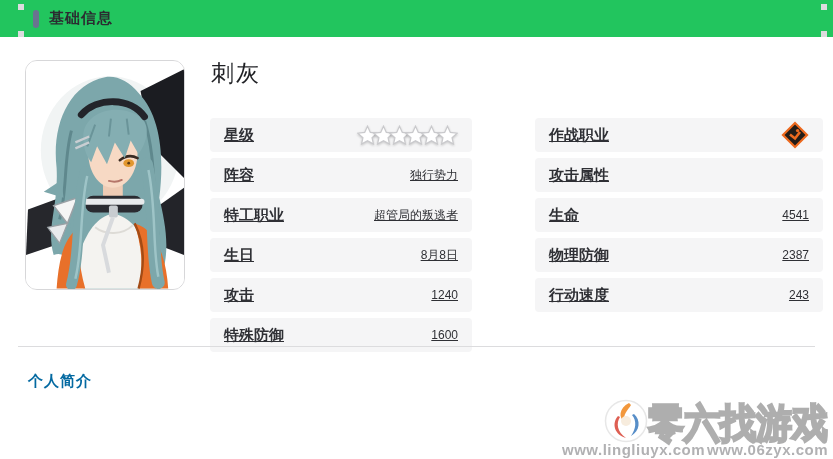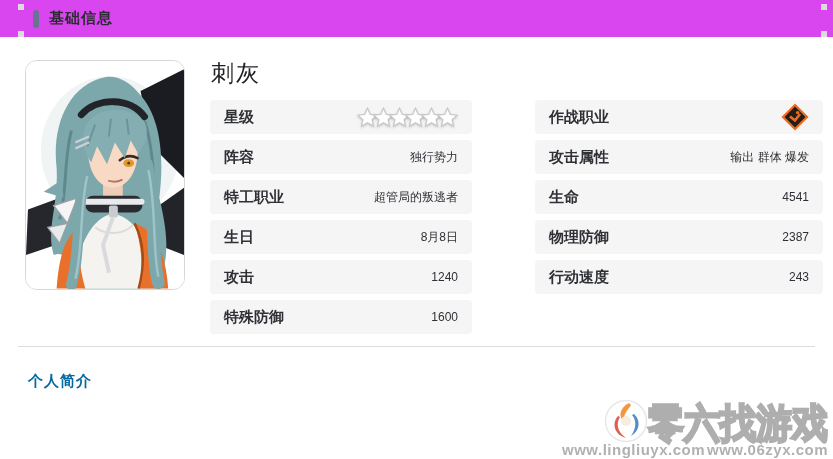--- a/index.html
+++ b/index.html
@@ -5,41 +5,41 @@
   * { margin:0; padding:0; box-sizing:border-box; }
   html,body { background:#fff; }
   #app {
     position:relative; width:833px; height:459px; overflow:hidden;
     background:#ffffff; font-family:"Liberation Sans","DejaVu Sans",sans-serif;
     color:#2f3035;
   }
   
   .hdr {
     position:absolute; left:0; top:0; width:833px; height:37px;
-    background:#d946ef; display:flex; align-items:center;
+    background:#22c55e; display:flex; align-items:center;
   }
   .hdr-accent {
     width:6px; height:18px; border-radius:3px; background:#6a7390;
     margin-left:33px;
   }
   .hdr-title { font-size:15px; font-weight:bold; color:#2b2c31; margin-left:10px; letter-spacing:1px; }
   .wm-dot { position:absolute; width:6px; height:6px; background:#dcdcde; }
   
   .portrait {
     position:absolute; left:25px; top:60px; width:160px; height:230px;
     border:1px solid #d7d7d9; border-radius:12px; background:#fff; overflow:hidden;
   }
   .portrait svg { display:block; }
   
   .char-name {
     position:absolute; left:211px; top:58px; font-size:23px; font-weight:normal; color:#1f2024;
     letter-spacing:2px;
   }
   
-  .col { position:absolute; top:100px; }
+  .col { position:absolute; top:118px;text-decoration:underline; }
   .col-mid { left:210px; width:262px; }
   .col-right { left:535px; width:288px; }
   .row {
     height:34px; margin-bottom:6px; background:#f5f5f6; border-radius:4px;
     display:flex; align-items:center; justify-content:space-between;
     padding:0 14px;
   }
   .row .lbl { font-size:15px; font-weight:bold; color:#2f3035; }
   .row .val { font-size:12px; color:#2f3035; }
   .stars { display:flex; align-items:center; }
@@ -188,21 +188,20 @@
       <span class="class-icon">
         <svg width="28" height="28" viewBox="0 0 28 28" xmlns="http://www.w3.org/2000/svg">
           <rect x="5.5" y="5.5" width="17" height="17" transform="rotate(45 14 14)" fill="#241d18" stroke="#ed6a1f" stroke-width="2.2"></rect>
           <path d="M9 13.5 L14 17.5 L19 11" stroke="#ed6a1f" stroke-width="2.6" fill="none"></path>
           <circle cx="16.6" cy="9.6" r="1.7" fill="#ed6a1f"></circle>
         </svg>
       </span>
     </div>
     <div class="row">
       <span class="lbl">攻击属性</span>
-      <span class="val">输出 群体 爆发</span>
     </div>
     <div class="row">
       <span class="lbl">生命</span>
       <span class="val">4541</span>
     </div>
     <div class="row">
       <span class="lbl">物理防御</span>
       <span class="val">2387</span>
     </div>
     <div class="row">

